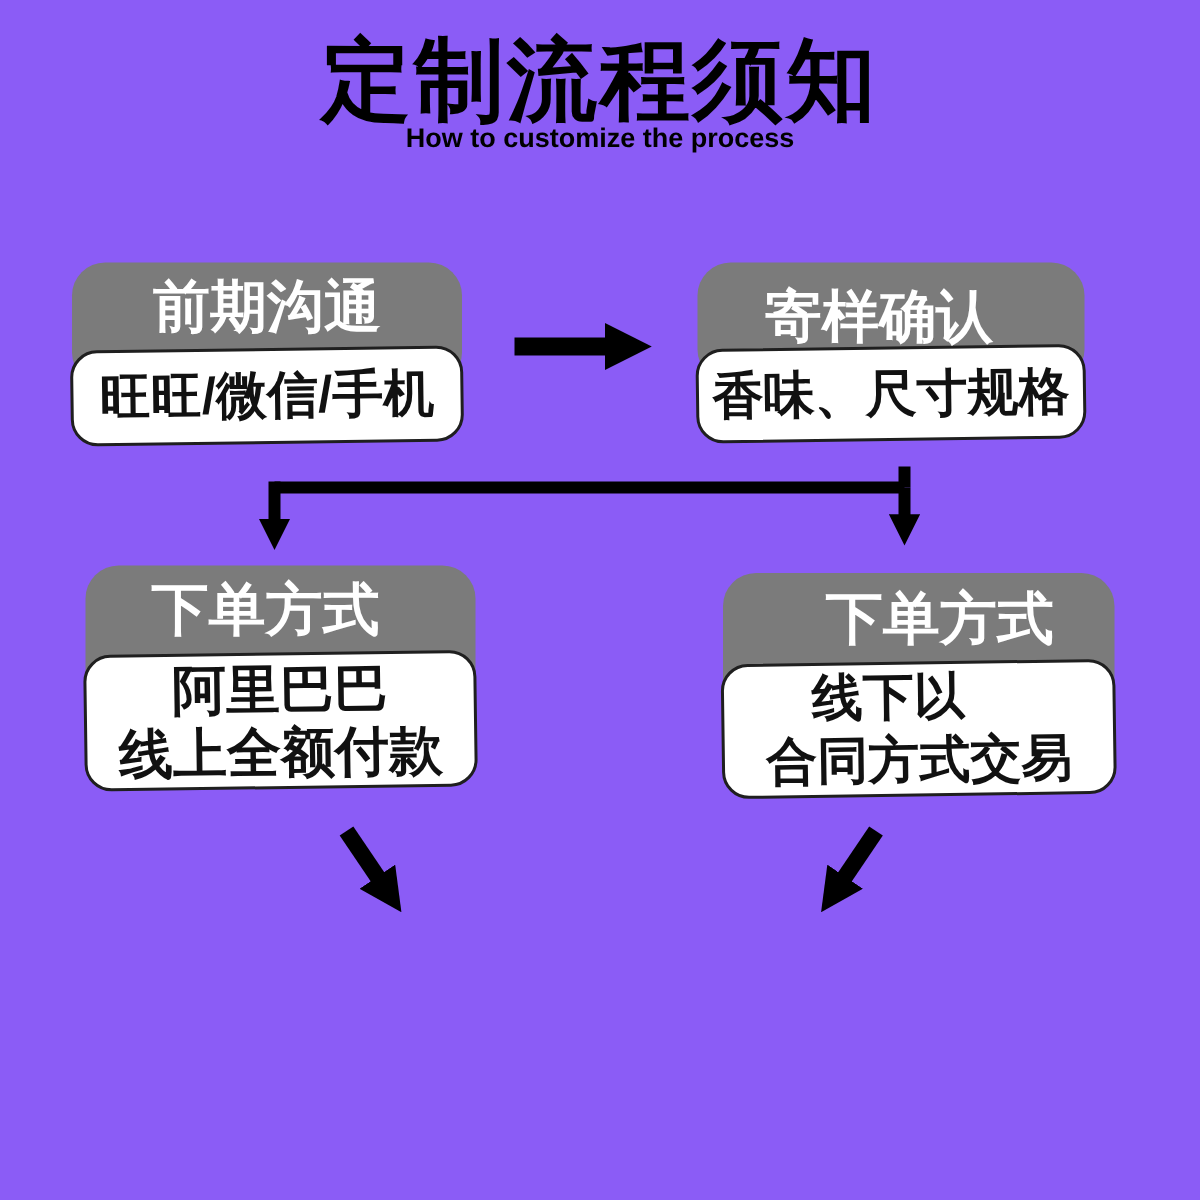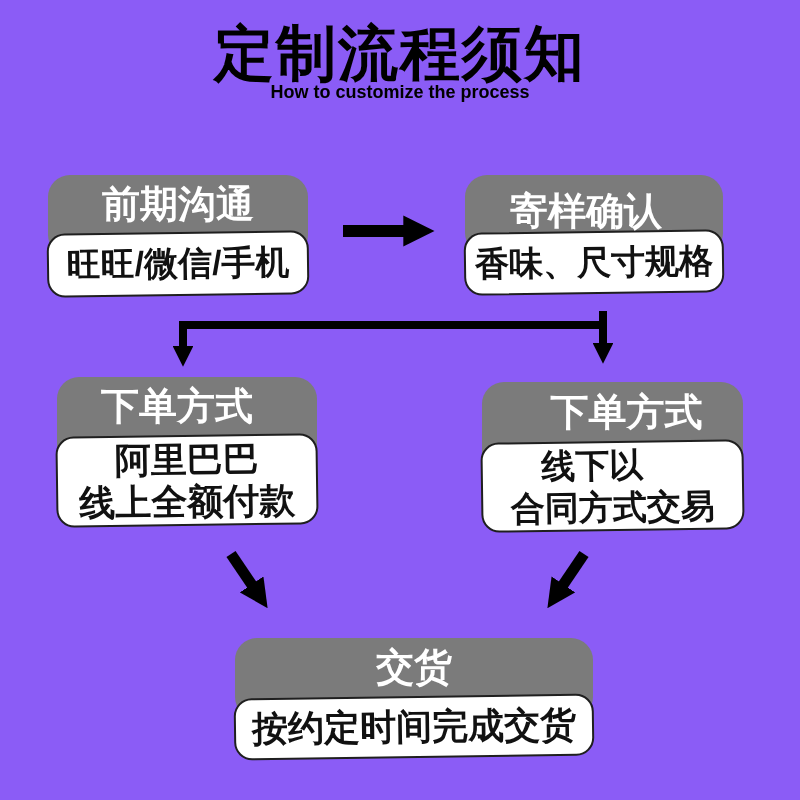--- a/index.html
+++ b/index.html
@@ -141,23 +141,14 @@
     <div class="gray"></div>
     <div class="hdr">
       <span>下单方式</span>
     </div>
     <div class="bodyp">
       <span class="l1">线下以</span>
       <span class="l2">合同方式交易</span>
     </div>
   </div>
 
-  <div class="fbox b5">
-    <div class="gray"></div>
-    <div class="hdr">
-      <span>交货</span>
-    </div>
-    <div class="bodyp">
-      <span>按约定时间完成交货</span>
-    </div>
-  </div>
 
 </div>
 
 </body></html>

